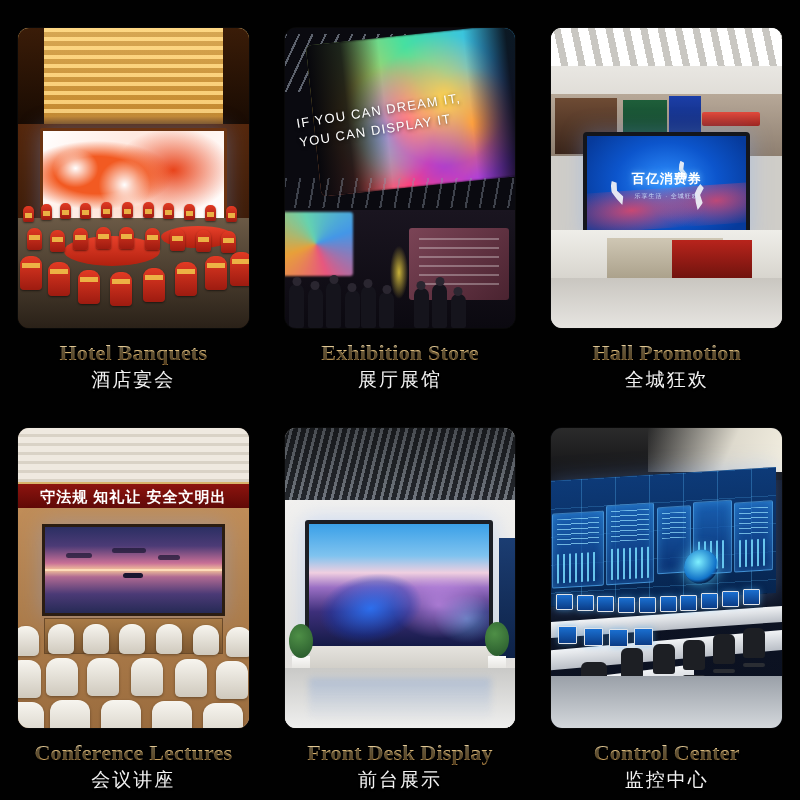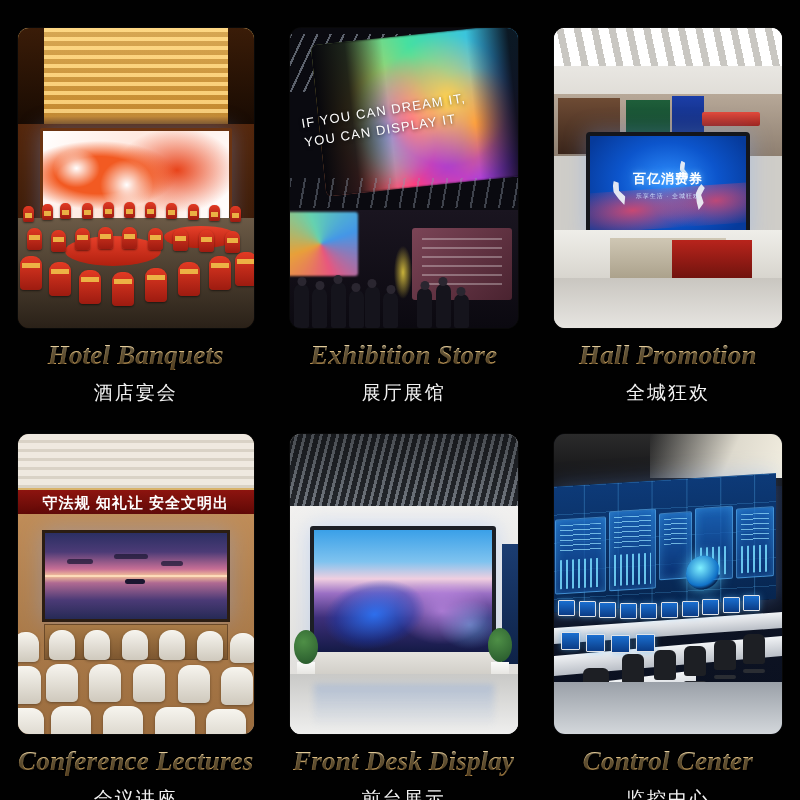--- a/index.html
+++ b/index.html
@@ -37,35 +37,34 @@
     box-shadow:0 0 0 1px rgba(255,255,255,0.03);
   }
   .caption{
     width:100%;
     text-align:center;
     margin-top:12px;
   }
   .cap-en{
     font-family:"Liberation Serif", serif;
     font-weight:bold;
-    font-style:italic;
-    font-size:27px;
+    font-size:22px;
     letter-spacing:.2px;
     background:linear-gradient(180deg,#f7e7c0 0%,#e9c37c 48%,#c9964b 100%);
     -webkit-background-clip:text;
     background-clip:text;
     color:transparent;
     text-shadow:0 1px 1px rgba(0,0,0,.6);
     white-space:nowrap;
   }
   .cap-zh{
     font-family:"Liberation Sans", sans-serif;
     font-size:19px;
     color:#f2f2f2;
-    margin-top:9px;
+    margin-top:1px;
     letter-spacing:2px;
     text-shadow:0 1px 2px rgba(0,0,0,.8);
   }
 
   
   .layer{position:absolute;}
   .screenglow{box-shadow:0 0 22px rgba(120,170,255,.35);}
 
   
   .c1-bg{inset:0;background:#2a1408;}

